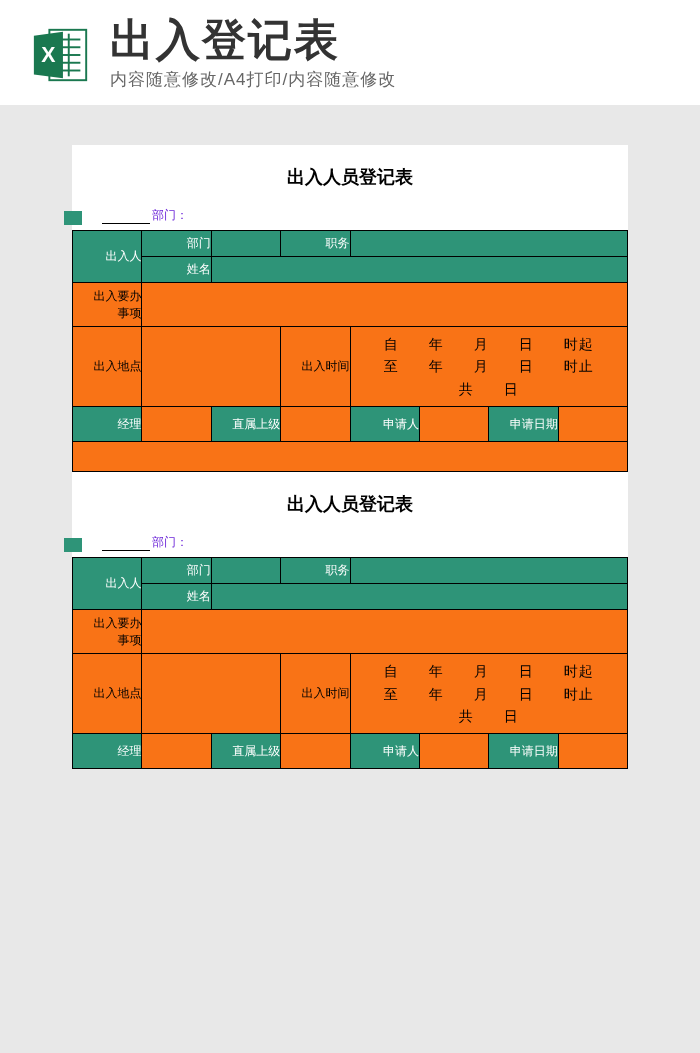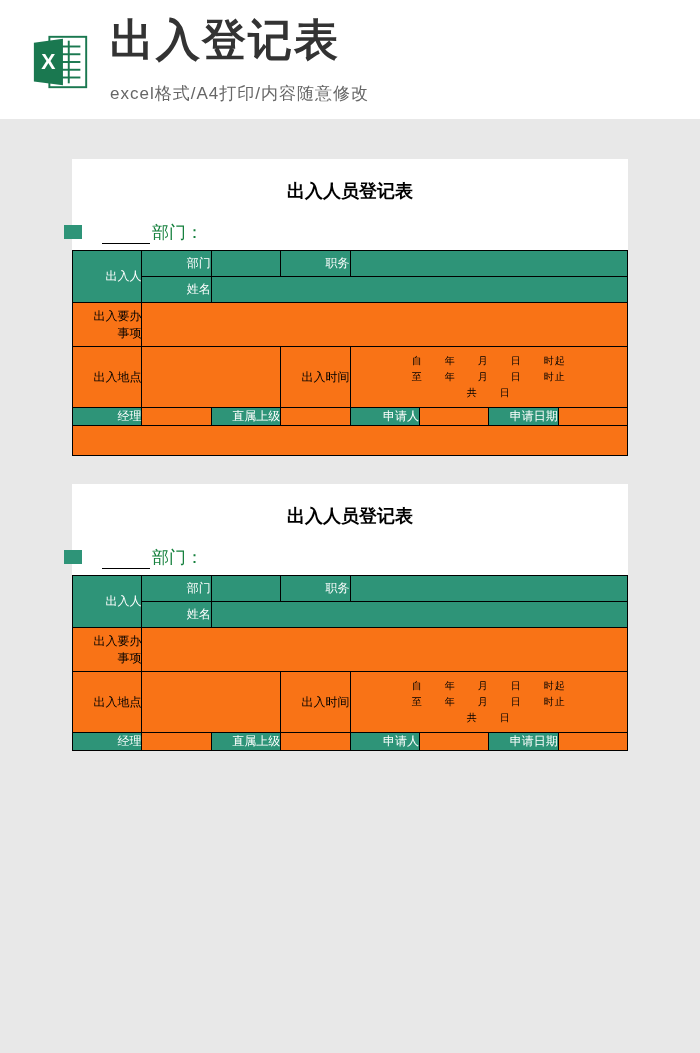--- a/index.html
+++ b/index.html
@@ -23,49 +23,48 @@
       position: relative;
     }
     .excel-icon svg { width: 100%; height: 100%; }
     .header-text { flex: 1; }
     .header-title {
       font-size: 44px;
       font-weight: bold;
       color: #333;
       letter-spacing: 2px;
       line-height: 1;
-      margin-bottom: 20px;
+      margin-bottom: 6px;
     }
     .header-sub {
       font-size: 17px;
       color: #666;
       letter-spacing: 1px;
     }
     .canvas {
       padding: 40px 72px 20px 72px;
     }
     .sheet {
       background: #fff;
       width: 100%;
       display: flex;
       flex-direction: column;
-      margin-bottom: 28px;
       position: relative;
     }
     .form-title {
       text-align: center;
       font-size: 18px;
       font-weight: bold;
       padding: 20px 0 14px 0;
       color: #000;
     }
     .dept-line {
       padding: 4px 12px 6px 30px;
-      font-size: 17px;
-      color: #15803d;
+      font-size: 12px;
+      color: #6d28d9;
       position: relative;
     }
     .dept-line .underline {
       display: inline-block;
       width: 48px;
       border-bottom: 1px solid #000;
       vertical-align: bottom;
       margin-right: 2px;
     }
     table {
@@ -79,27 +78,27 @@
       text-align: right;
       vertical-align: middle;
       padding: 0;
       height: 26px;
     }
     .green { background: #2e9478; color: #fff; }
     .white { background: #f97316; color: #000; }
     .tall { height: 56px; }
     .med { height: 44px; }
     .time-cell {
-      font-size: 10px;
+      font-size: 14px;
       line-height: 1.6;
       text-align: center;
       padding: 6px 16px;
       letter-spacing: 1px;
     }
-    .foot-row td { height: 18px; }
+    .foot-row td { height: 35px; }
     .blank-row td { height: 30px; border-left: 1px solid #000; border-right: 1px solid #000; border-bottom: 1px solid #000; border-top: none;}
     .edge-mark {
       position: absolute;
       left: -8px;
       width: 18px;
       height: 14px;
       background: #2e9478;
     }
   </style>
 </head>
@@ -114,21 +113,21 @@
       <line x1="30" y1="32" x2="52" y2="32" stroke="#1a7850" stroke-width="2"></line>
       <line x1="30" y1="40" x2="52" y2="40" stroke="#1a7850" stroke-width="2"></line>
       <line x1="30" y1="48" x2="52" y2="48" stroke="#1a7850" stroke-width="2"></line>
       <line x1="40" y1="10" x2="40" y2="54" stroke="#1a7850" stroke-width="2"></line>
       <polygon points="4,12 34,8 34,56 4,52" fill="#1a7850"></polygon>
       <text x="19" y="39" font-size="22" font-weight="bold" fill="#fff" text-anchor="middle" font-family="Arial">X</text>
     </svg>
   </div>
   <div class="header-text">
     <div class="header-title">出入登记表</div>
-    <div class="header-sub">excel格式/A4打印/内容随意修改</div>
+    <div class="header-sub">内容随意修改/A4打印/内容随意修改</div>
   </div>
 </div>
 
 <div class="canvas">
 
   <div class="sheet">
     <div class="edge-mark" style="top:66px;"></div>
     <div class="form-title">出入人员登记表</div>
     <div class="dept-line">
       <span class="underline"></span><span>部门：</span>

